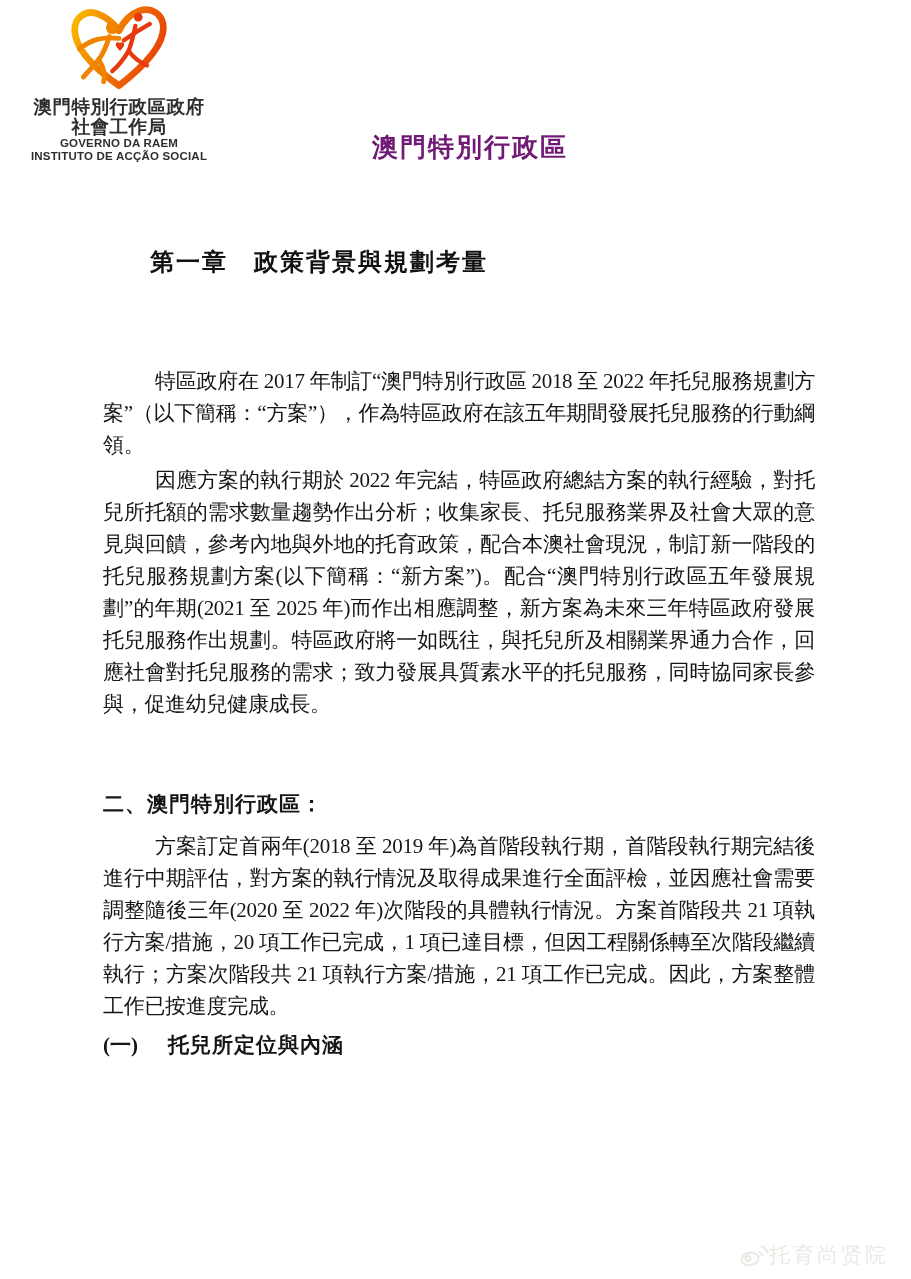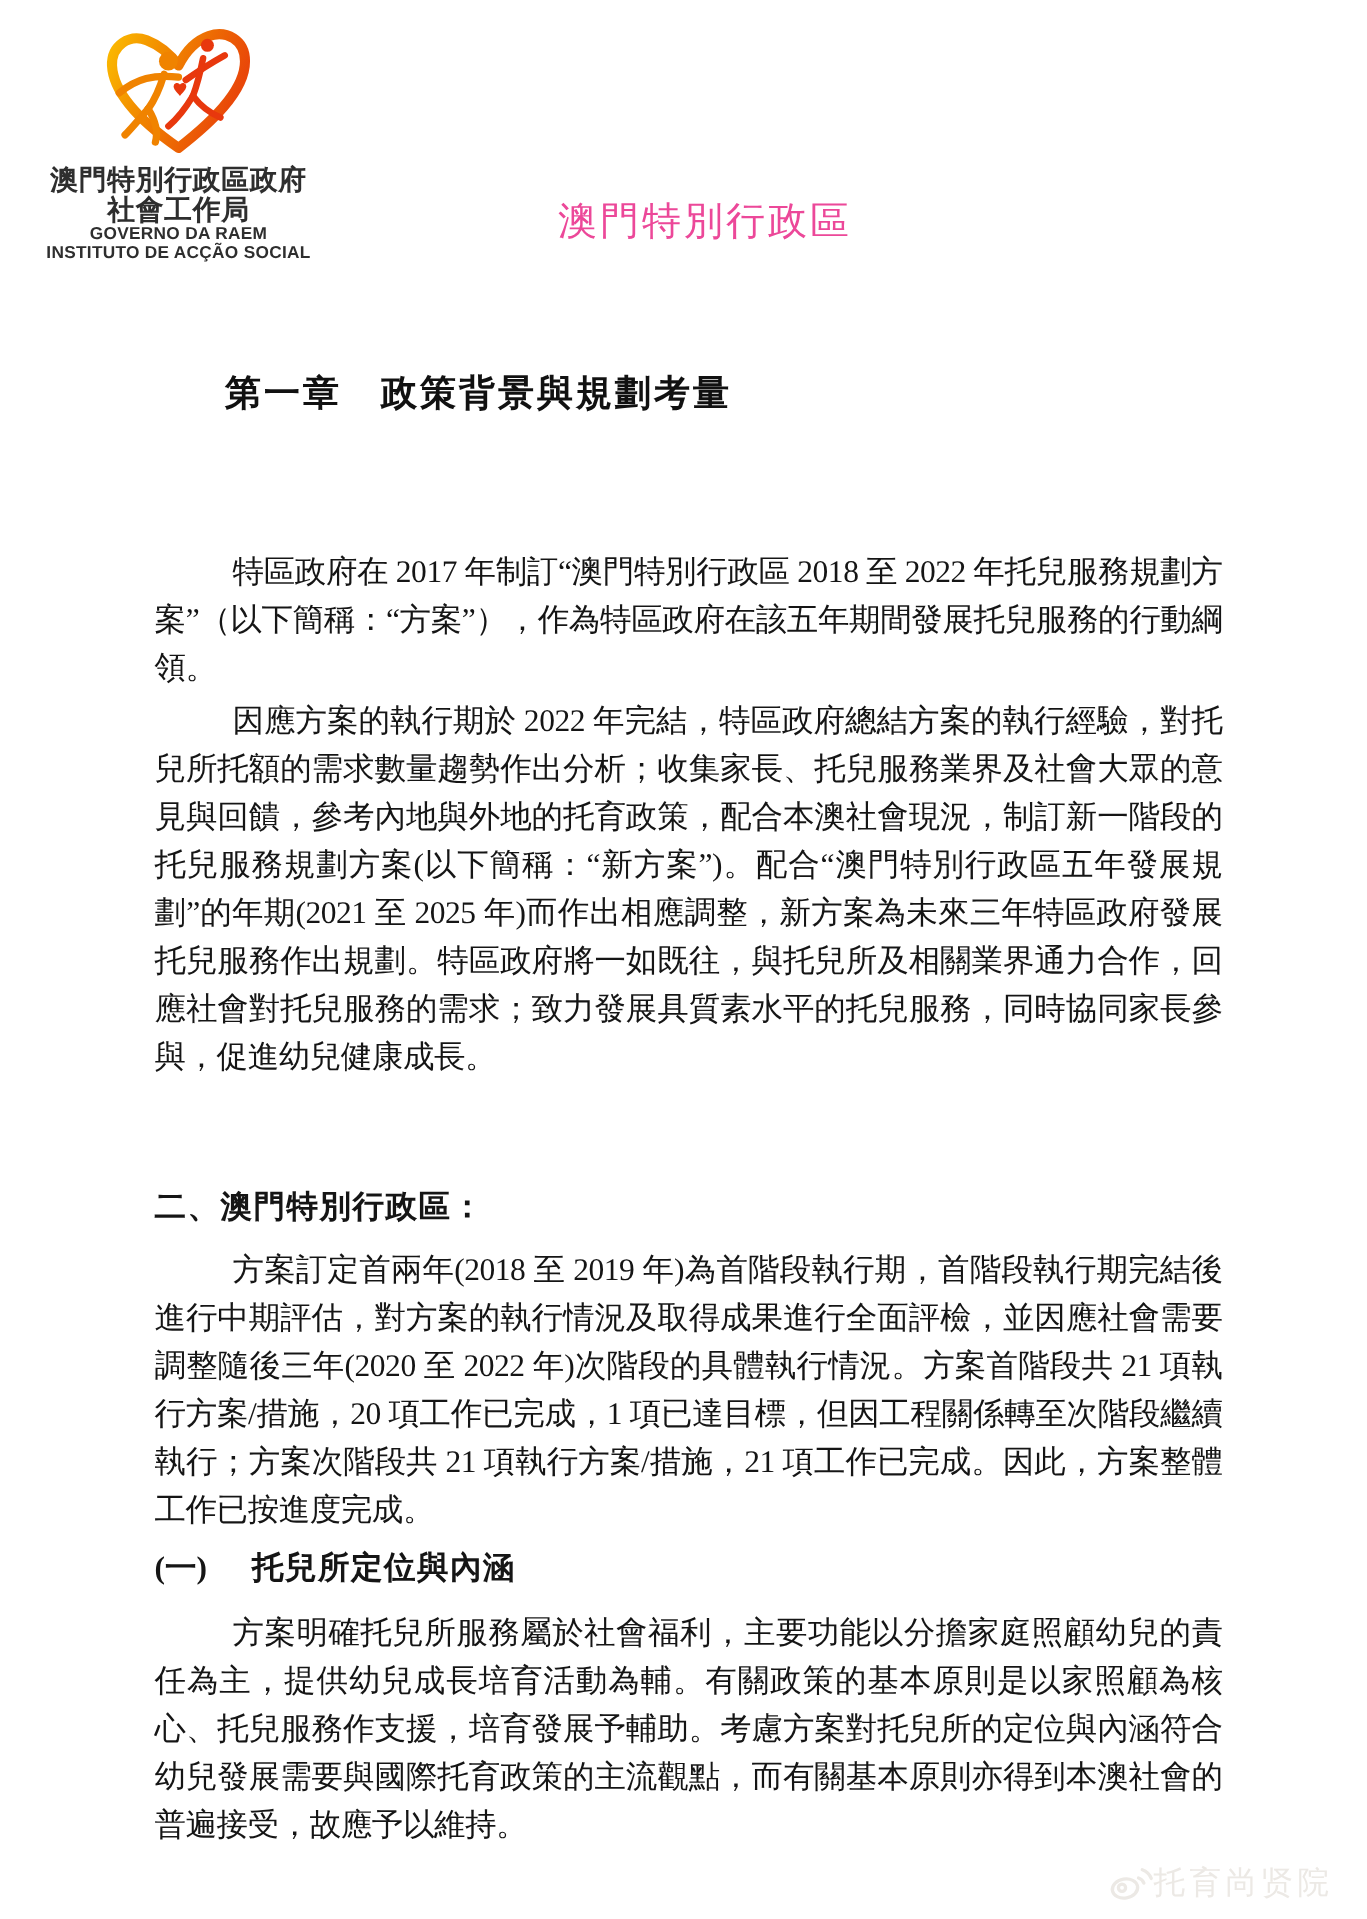--- a/index.html
+++ b/index.html
@@ -5,38 +5,38 @@
   html,body { margin:0; padding:0; }
   body {
     width:911px; height:1279px; position:relative;
     background:#ffffff; overflow:hidden;
     font-family:"Liberation Serif","DejaVu Serif",serif;
     color:#151515;
   }
   .page { position:absolute; inset:0; }
 
   
-  .logo-block { position:absolute; left:30px; top:16px; width:178px; text-align:center; }
+  .logo-block { position:absolute; left:30px; top:3px; width:178px; text-align:center; }
   .logo-svg { display:block; margin:0 auto 2px auto; width:106px; height:92px; }
   .org-cn {
     font-family:"Liberation Sans","DejaVu Sans",sans-serif;
     font-weight:700; font-size:18.5px; line-height:20px;
     color:#2e2e2e; letter-spacing:0.5px; white-space:nowrap;
   }
   .org-pt {
     font-family:"Liberation Sans","DejaVu Sans",sans-serif;
     font-weight:700; font-size:11.5px; line-height:12.5px;
     color:#2e2e2e; letter-spacing:0.2px; white-space:nowrap;
   }
 
   
   .title-block {
     position:absolute; left:150px; top:129px; width:640px;
-    text-align:center; font-weight:400; font-size:26px; line-height:37px;
-    letter-spacing:2px; color:#ec4899;
+    text-align:center; font-weight:700; font-size:26px; line-height:37px;
+    letter-spacing:2px; color:#701a75;
   }
   .chapter {
     position:absolute; left:150px; top:246px; width:640px;
     font-weight:700; font-size:24px; letter-spacing:2px; color:#111;
   }
 
   
   .sec-heading, .para, .sub-heading {
     position:absolute; left:103px; width:712px; margin:0;
   }
@@ -112,21 +112,20 @@
 
   <p class="para p1">特區政府在 2017 年制訂“澳門特別行政區 2018 至 2022 年托兒服務規劃方案”（以下簡稱：“方案”），作為特區政府在該五年期間發展托兒服務的行動綱領。</p>
   <p class="para p2">因應方案的執行期於 2022 年完結，特區政府總結方案的執行經驗，對托兒所托額的需求數量趨勢作出分析；收集家長、托兒服務業界及社會大眾的意見與回饋，參考內地與外地的托育政策，配合本澳社會現況，制訂新一階段的托兒服務規劃方案(以下簡稱：“新方案”)。配合“澳門特別行政區五年發展規劃”的年期(2021 至 2025 年)而作出相應調整，新方案為未來三年特區政府發展托兒服務作出規劃。特區政府將一如既往，與托兒所及相關業界通力合作，回應社會對托兒服務的需求；致力發展具質素水平的托兒服務，同時協同家長參與，促進幼兒健康成長。</p>
 
   <div class="sec-heading s2">二、澳門特別行政區：</div>
   <p class="para p3">方案訂定首兩年(2018 至 2019 年)為首階段執行期，首階段執行期完結後進行中期評估，對方案的執行情況及取得成果進行全面評檢，並因應社會需要調整隨後三年(2020 至 2022 年)次階段的具體執行情況。方案首階段共 21 項執行方案/措施，20 項工作已完成，1 項已達目標，但因工程關係轉至次階段繼續執行；方案次階段共 21 項執行方案/措施，21 項工作已完成。因此，方案整體工作已按進度完成。</p>
 
   <div class="sub-heading">
     <span>(一)</span><span class="sub-title">托兒所定位與內涵</span>
   </div>
-  <p class="para p4">方案明確托兒所服務屬於社會福利，主要功能以分擔家庭照顧幼兒的責任為主，提供幼兒成長培育活動為輔。有關政策的基本原則是以家照顧為核心、托兒服務作支援，培育發展予輔助。考慮方案對托兒所的定位與內涵符合幼兒發展需要與國際托育政策的主流觀點，而有關基本原則亦得到本澳社會的普遍接受，故應予以維持。</p>
 
   <div class="watermark">
     <svg width="30" height="26" viewBox="0 0 30 26" aria-hidden="true">
       <g stroke="#ECE9E5" stroke-width="2.2" fill="none" stroke-linecap="round">
         <ellipse cx="11" cy="17" rx="8.5" ry="6.3" transform="rotate(-10 11 17)"></ellipse>
         <circle cx="9" cy="16.5" r="2.4"></circle>
         <path d="M20,10 a5.5,5.5 0 0 1 3.6,3.4"></path>
         <path d="M22.5,4.5 a10,10 0 0 1 6,5.8"></path>
       </g>
     </svg>

